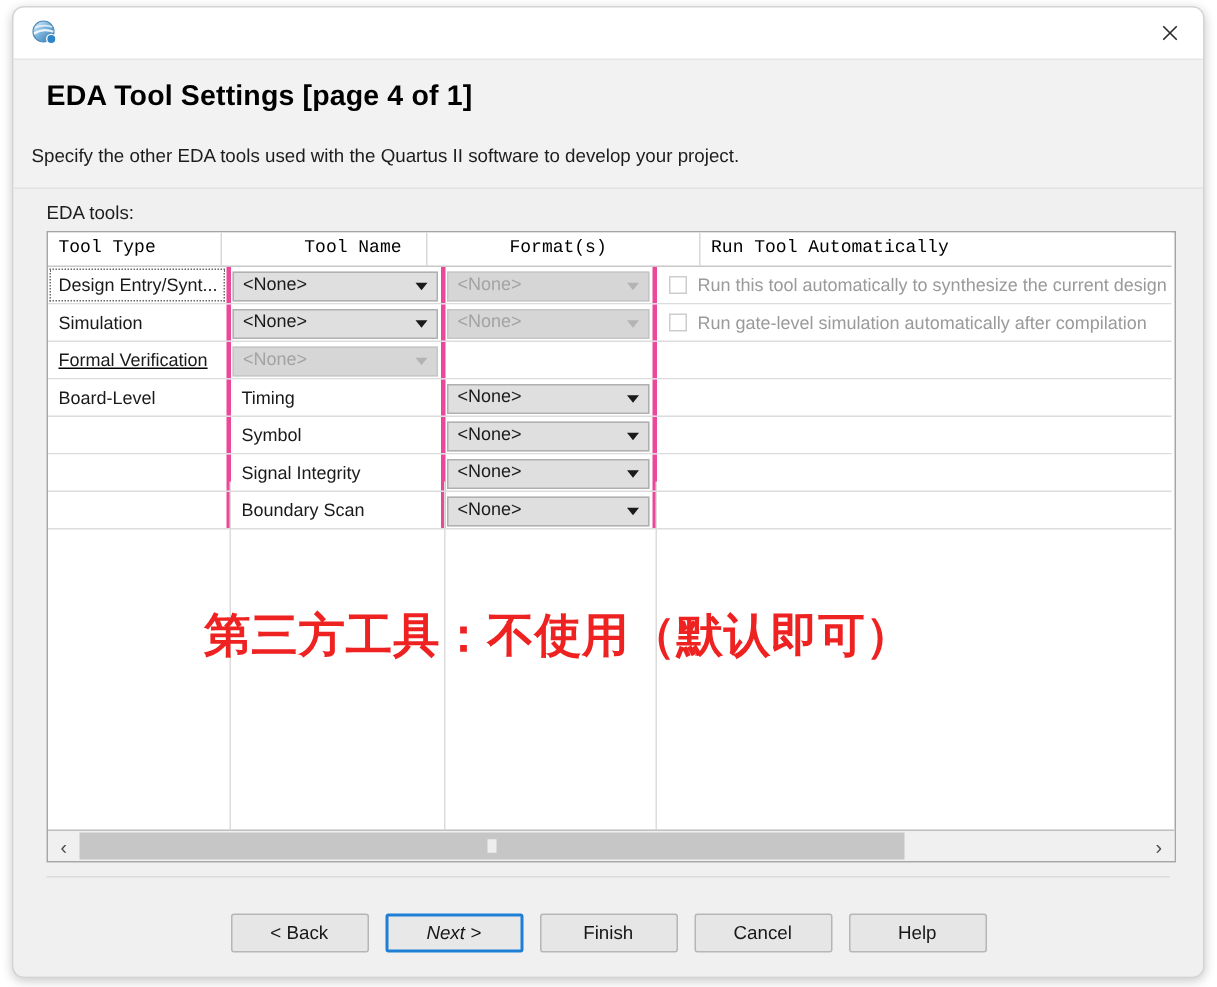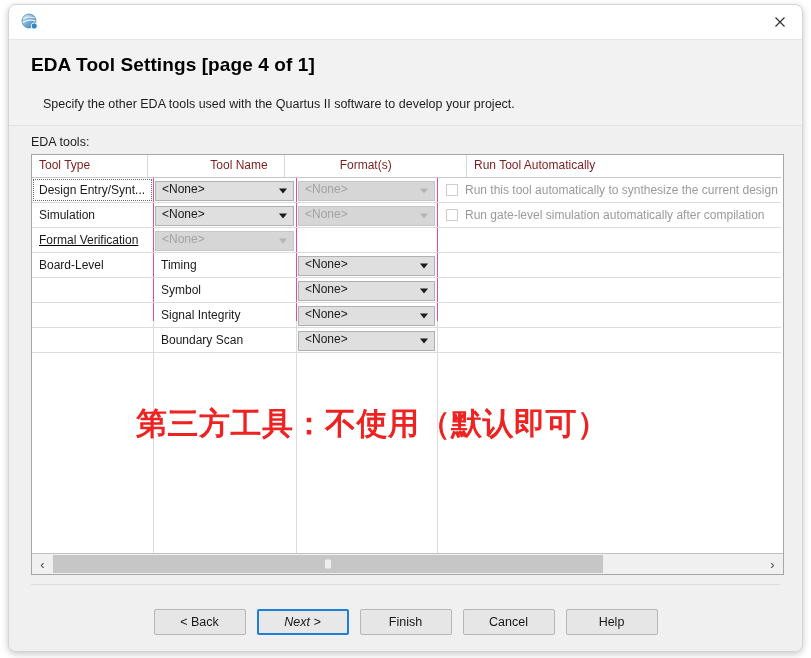--- a/index.html
+++ b/index.html
@@ -87,21 +87,21 @@
     left: 22px;
     top: 14px;
     font-size: 19px;
     font-weight: bold;
     color: #000000;
     letter-spacing: 0.1px;
     white-space: nowrap;
   }
   .page-subtitle {
     position: absolute;
-    left: 34px;
+    left: 12px;
     top: 57px;
     font-size: 12.5px;
     color: #1d1d1d;
     white-space: nowrap;
   }
 
   
   .body-area {
     position: absolute;
     left: 0;
@@ -144,38 +144,39 @@
     width: 940px;
   }
   .hrow {
     display: flex;
     height: 22px;
     background: #ffffff;
     border-bottom: 1px solid #c8c8c8;
   }
   .hcell {
     font-size: 12px;
-    color: #7f1d1d;
+    color: #000000;
     padding: 3px 16px 0 7px;
     box-sizing: border-box;
     border-right: 1px solid #d8d8d8;
     white-space: nowrap;
     overflow: hidden;
+    font-family: Liberation Mono, monospace;
   }
   .hcell.last { border-right: none; }
 
   .row {
     display: flex;
     height: 24px;
     border-bottom: 1px solid #dcdcdc;
     background: #ffffff;
   }
   .cell {
     box-sizing: border-box;
-    border-right: 1px solid #ec4899;
+    border-right: 3px solid #ec4899;
     position: relative;
     overflow: hidden;
     display: flex;
     align-items: center;
   }
   .cell.last { border-right: none; }
   .cell-text {
     font-size: 12px;
     color: #1a1a1a;
     padding-left: 7px;

